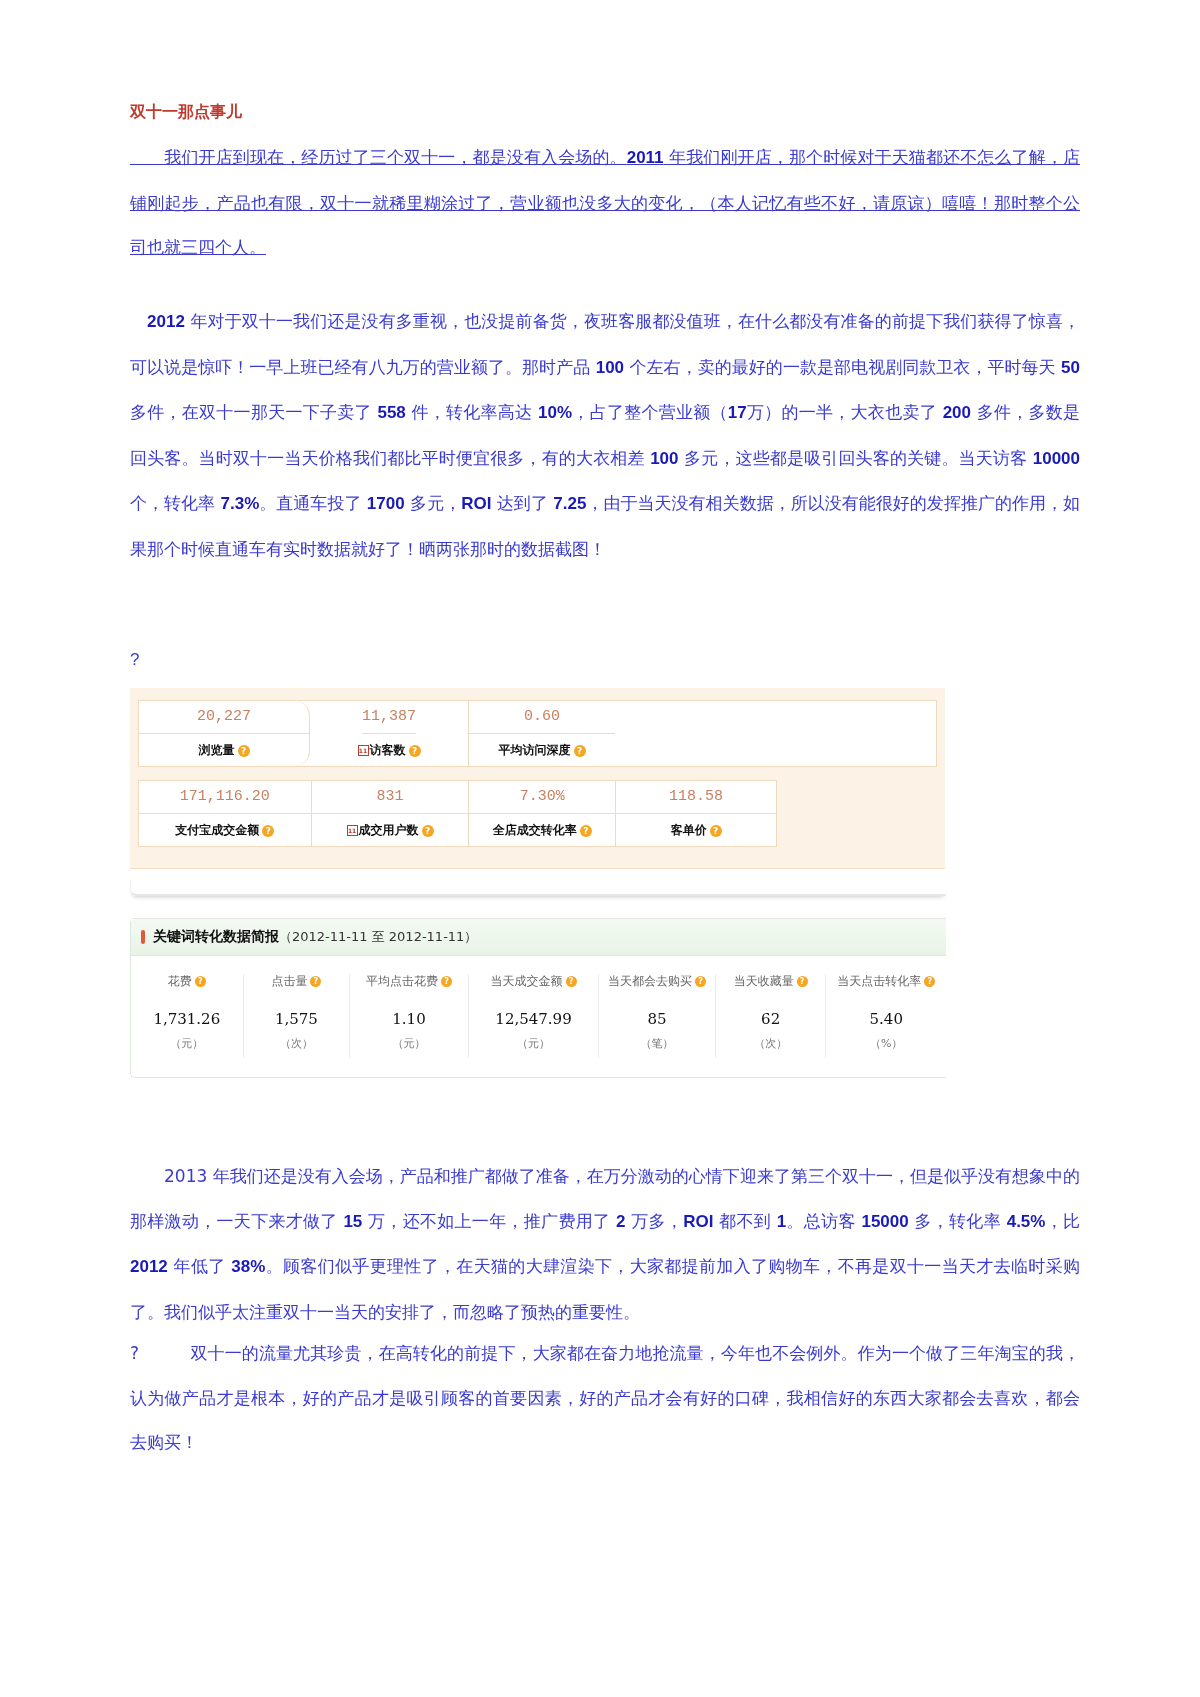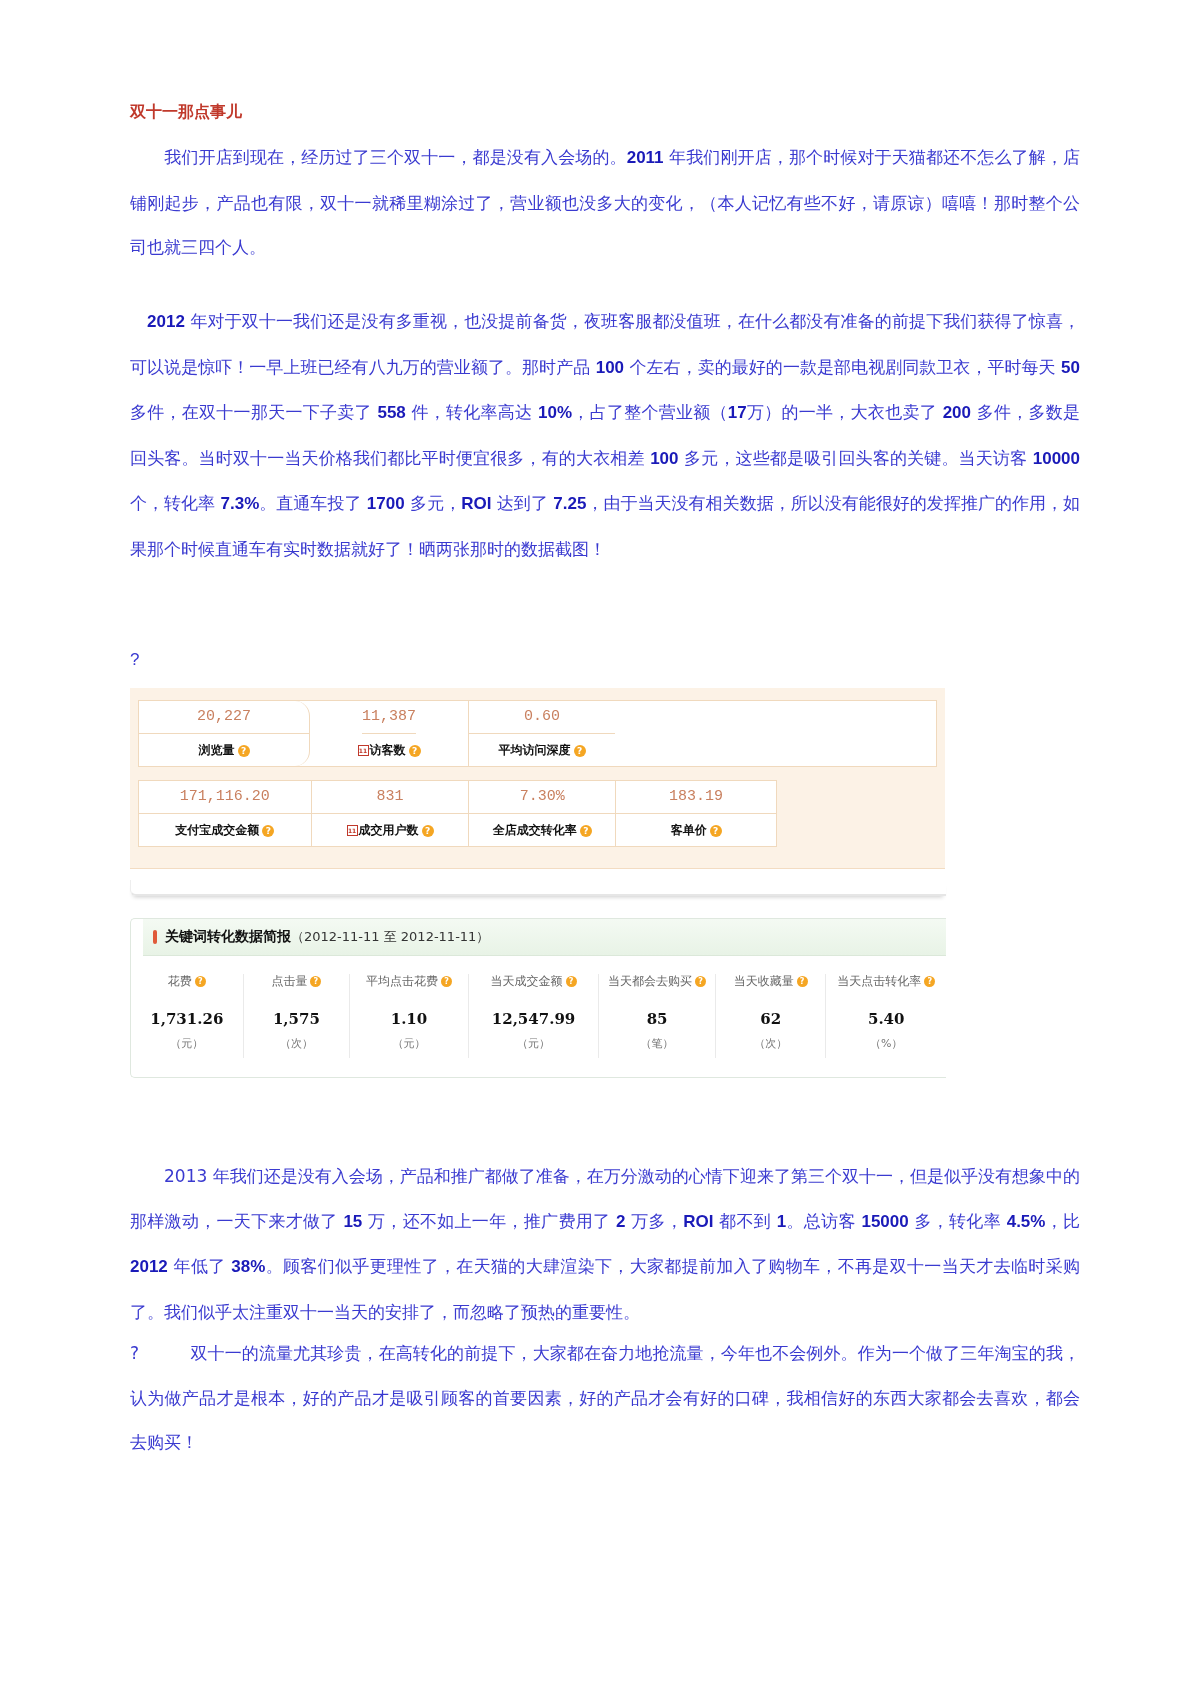--- a/index.html
+++ b/index.html
@@ -29,40 +29,40 @@
   .cal { display: inline-block; width: 9px; height: 9px; border: 1px solid #c0392b; color: #c0392b;
          font-size: 6px; line-height: 9px; text-align: center; vertical-align: middle; margin-right: 1px; }
   .sep-shadow { position: absolute; left: 130px; top: 880px; width: 815px; height: 14px;
                 border-bottom: 2px solid #e6e6e6; border-left: 1px solid #eee; border-radius: 0 0 0 6px;
                 box-shadow: 0 4px 4px -3px #ccc; }
 
   
   .panel2 { position: absolute; left: 130px; top: 918px; width: 815px; height: 158px;
             border: 1px solid #dfe8df; border-right: none; border-radius: 5px 0 0 5px; background: #fff; }
   .panel2-head { height: 36px; background: linear-gradient(#f4faf3, #e8f3e6); border-bottom: 1px solid #dbe8d9;
-                 display: flex; align-items: center; padding-left: 10px; font-size: 14px; margin-left: 12px; }
+                 display: flex; align-items: center; padding-left: 10px; font-size: 14px; }
   .bar { width: 4px; height: 14px; background: #e05a3a; border-radius: 2px; margin-right: 8px; }
   .head-title { font-weight: bold; color: #111; font-family: "DejaVu Sans", sans-serif; }
   .head-range { color: #333; font-family: "DejaVu Sans", sans-serif; font-size: 13px; }
   .kw-row { display: flex; padding-top: 18px; }
   .kw { border-right: 1px solid #eaeaea; text-align: center; height: 84px; position: relative; }
   .kw:last-child { border-right: none; }
   .kw .kl { color: #666; font-size: 12px; line-height: 14px; height: 30px; display: flex; flex-direction: row;
             justify-content: center; font-family: "DejaVu Sans", sans-serif; }
-  .kw .kv { color: #111; font-size: 15px; margin-top: 6px; font-family: "DejaVu Serif", serif; font-weight: bold; }
+  .kw .kv { color: #111; font-size: 15px; margin-top: 6px; font-family: "DejaVu Serif", serif; }
   .kw .ku { color: #777; font-size: 11px; margin-top: 8px; font-family: "DejaVu Sans", sans-serif; }
   .kw .help { width: 11px; height: 11px; line-height: 11px; font-size: 8px; }
 </style>
 </head>
 <body>
 
 <div class="page">
   <div class="title">双十一那点事儿</div>
 
-  <div class="para" id="p0" style="top:135px;"><span>　　我们开店到现在，经历过了三个双十一，都是没有入会场的。</span><span class="num">2011</span><span> 年我们刚开店，那个时候对于天猫都还不怎么了解，店铺刚起步，产品也有限，双十一就稀里糊涂过了，营业额也没多大的变化，（本人记忆有些不好，请原谅）嘻嘻！那时整个公司也就三四个人。</span></div>
+  <div class="para" id="p0" style="top:135px;text-decoration:underline;"><span>　　我们开店到现在，经历过了三个双十一，都是没有入会场的。</span><span class="num">2011</span><span> 年我们刚开店，那个时候对于天猫都还不怎么了解，店铺刚起步，产品也有限，双十一就稀里糊涂过了，营业额也没多大的变化，（本人记忆有些不好，请原谅）嘻嘻！那时整个公司也就三四个人。</span></div>
   <div class="para" id="p1" style="top:299px;"><span>　</span><span class="num">2012</span><span> 年对于双十一我们还是没有多重视，也没提前备货，夜班客服都没值班，在什么都没有准备的前提下我们获得了惊喜，可以说是惊吓！一早上班已经有八九万的营业额了。那时产品 </span><span class="num">100</span><span> 个左右，卖的最好的一款是部电视剧同款卫衣，平时每天 </span><span class="num">50</span><span> 多件，在双十一那天一下子卖了 </span><span class="num">558</span><span> 件，转化率高达 </span><span class="num">10%</span><span>，占了整个营业额（</span><span class="num">17</span><span>万）的一半，大衣也卖了 </span><span class="num">200</span><span> 多件，多数是回头客。当时双十一当天价格我们都比平时便宜很多，有的大衣相差 </span><span class="num">100</span><span> 多元，这些都是吸引回头客的关键。当天访客 </span><span class="num">10000</span><span> 个，转化率 </span><span class="num">7.3%</span><span>。直通车投了 </span><span class="num">1700</span><span> 多元，</span><span class="num">ROI</span><span> 达到了 </span><span class="num">7.25</span><span>，由于当天没有相关数据，所以没有能很好的发挥推广的作用，如果那个时候直通车有实时数据就好了！晒两张那时的数据截图！</span></div>
   <div class="q" style="left:130px; top:650px;">?</div>
 
   <div class="panel1">
     <div class="grid-row" id="row1" style="left:8px; top:12px; width:797px;">
         <div class="cell" style="width: 170px; border-radius: 15px;">
           <div class="val">20,227</div>
           <div class="lab"><span>浏览量</span><span class="help">?</span></div>
         </div>
         <div class="cell" style="width: 158px; align-items: center;">
@@ -81,21 +81,21 @@
         </div>
         <div class="cell" style="width: 157px;">
           <div class="val">831</div>
           <div class="lab"><span class="cal">11</span><span>成交用户数</span><span class="help">?</span></div>
         </div>
         <div class="cell" style="width: 146px;">
           <div class="val">7.30%</div>
           <div class="lab"><span>全店成交转化率</span><span class="help">?</span></div>
         </div>
         <div class="cell" style="width: 160px;">
-          <div class="val">183.19</div>
+          <div class="val">118.58</div>
           <div class="lab"><span>客单价</span><span class="help">?</span></div>
         </div>
       </div>
   </div>
   <div class="sep-shadow"></div>
 
   <div class="panel2">
     <div class="panel2-head">
       <span class="bar"></span>
       <span class="head-title">关键词转化数据简报</span>

